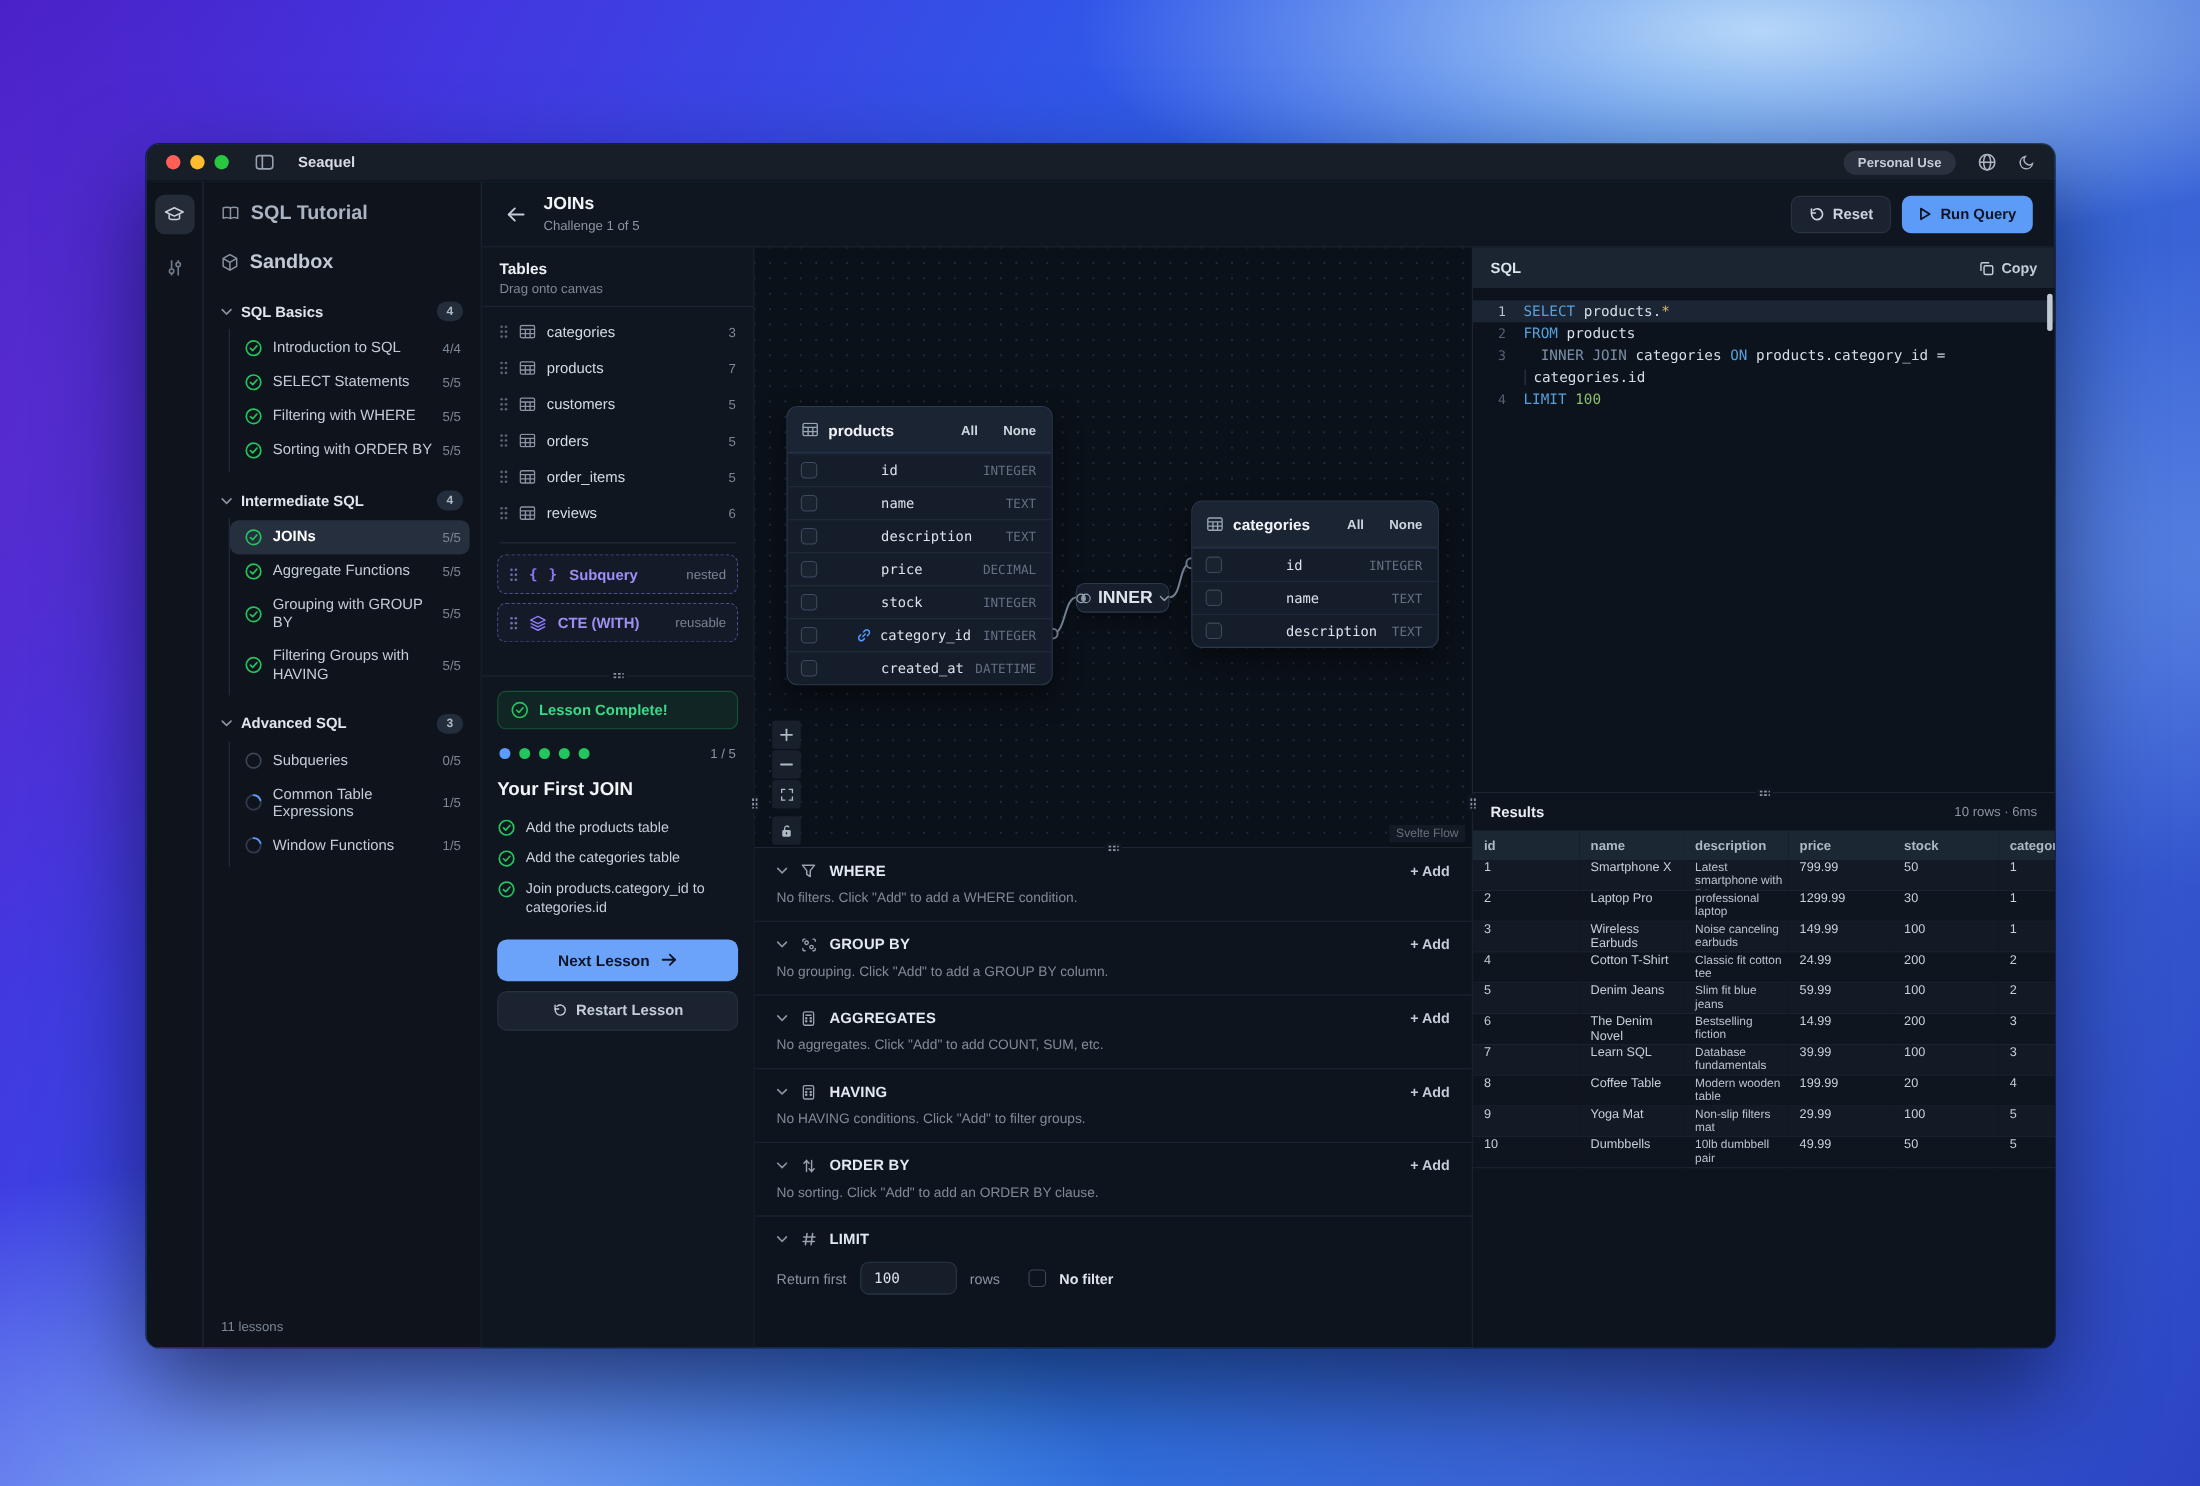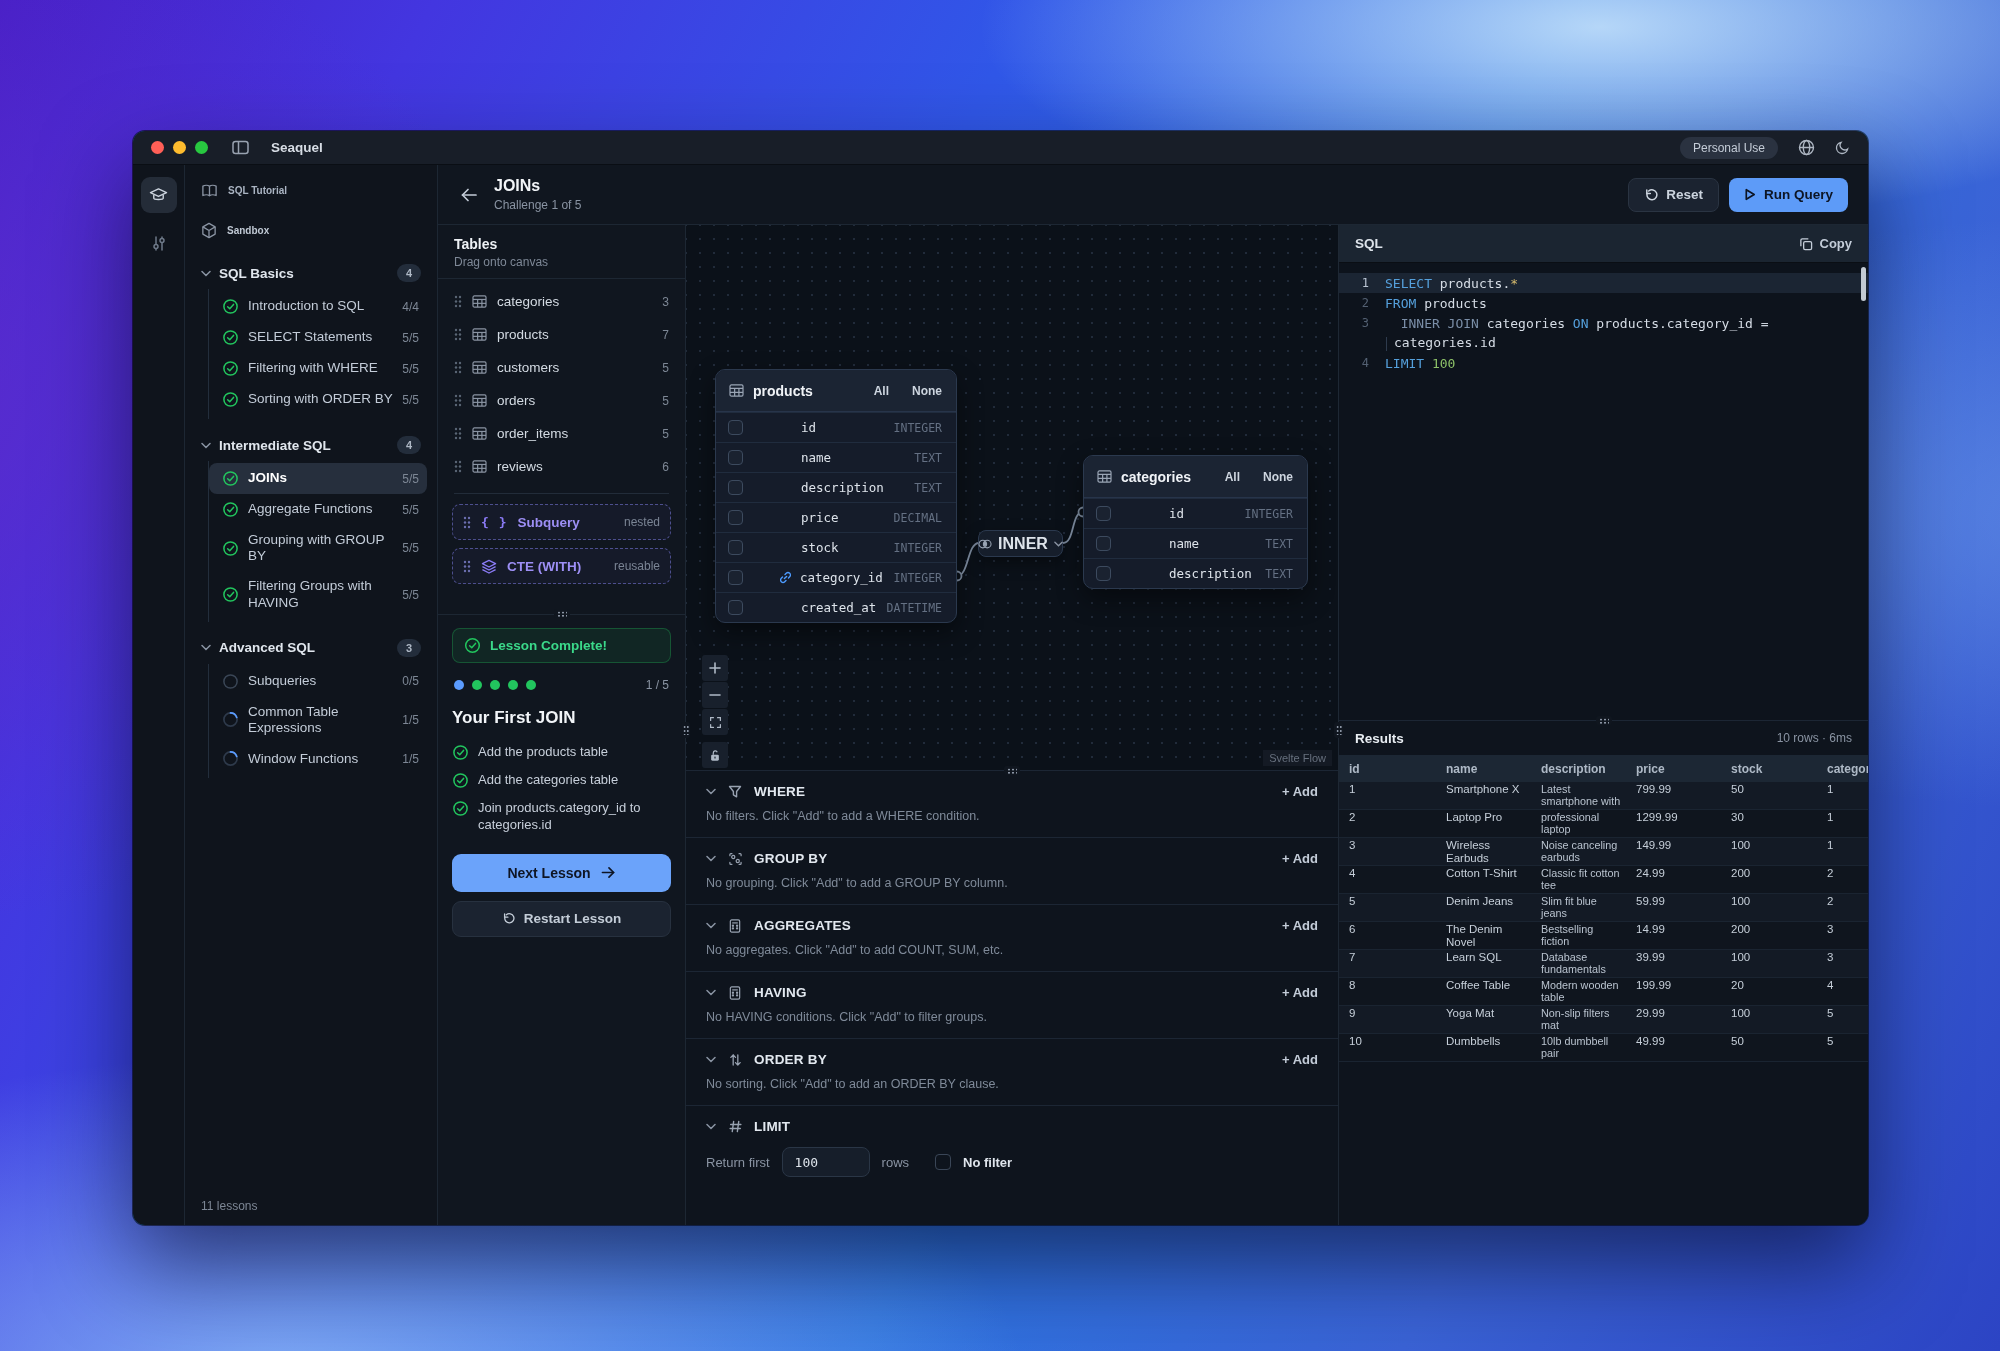--- a/index.html
+++ b/index.html
@@ -18,33 +18,33 @@
     background:#0369a1; border-radius:12px; overflow:hidden;
     box-shadow:0 40px 90px rgba(0,0,20,.55), 0 0 0 1px rgba(0,0,0,.55); color:#C9D1DB; }
 
   
   .titlebar { height:34px; background:#181E28; display:flex; align-items:center; padding:0 18px; border-bottom:1px solid #0A0E14; }
   .lights { display:flex; gap:9px; margin-right:24px; }
   .light { width:13px; height:13px; border-radius:50%; }
   .tb-toggle { color:#98A2B0; display:flex; margin-right:22px; }
   .tb-title { font-size:13.5px; font-weight:700; color:#D7DDE5; }
   .tb-right { margin-left:auto; display:flex; align-items:center; gap:20px; }
-  .pill { background:#2A3240; color:#C4CCD7; font-size:12px; font-weight:400; padding:4px 13px; border-radius:999px; }
+  .pill { background:#2A3240; color:#C4CCD7; font-size:12px; font-weight:700; padding:4px 13px; border-radius:999px; }
   .tb-ic { color:#AEB7C3; display:flex; }
 
   .main { display:flex; height:1060px; }
 
   
   .rail { width:52px; border-right:1px solid #1D2733; display:flex; flex-direction:column; align-items:center; padding-top:12px; gap:12px; background:#0F141C; }
   .rail-btn { width:36px; height:36px; border-radius:9px; display:flex; align-items:center; justify-content:center; color:#6E7989; }
   .rail-btn.active { background:#242C38; color:#CBD3DD; }
 
   
   .sidebar { width:253px; border-right:1px solid #1D2733; background:#0F141C; display:flex; flex-direction:column; padding-top:10px; }
-  .side-row { display:flex; align-items:center; gap:10px; padding:8px 16px; color:#C0C9D4; font-size:10px; font-weight:600; }
+  .side-row { display:flex; align-items:center; gap:10px; padding:8px 16px; color:#C0C9D4; font-size:18px; font-weight:600; }
   .side-row .si { color:#8A94A3; display:flex; }
   .sb-scroll { flex:1; overflow:hidden; }
   .sec-head { display:flex; align-items:center; gap:8px; padding:9px 16px 7px; margin-top:8px; cursor:default; }
   .sec-head .chev { color:#8A94A3; display:flex; }
   .sec-label { font-size:13.5px; font-weight:700; color:#E0E6ED; }
   .sec-badge { margin-left:auto; background:#232D3B; color:#AEB8C5; font-size:11px; font-weight:700; padding:3px 9px; border-radius:999px; }
   .sec-items { margin-left:23px; border-left:1px solid #232E3C; padding:2px 10px 4px 0; }
   .lesson-item { display:flex; align-items:center; gap:9px; padding:7px 8px 7px 13px; border-radius:8px; }
   .lesson-item .st { display:flex; flex:none; }
   .li-label { font-size:13.5px; color:#C3CCD8; line-height:1.2; }

